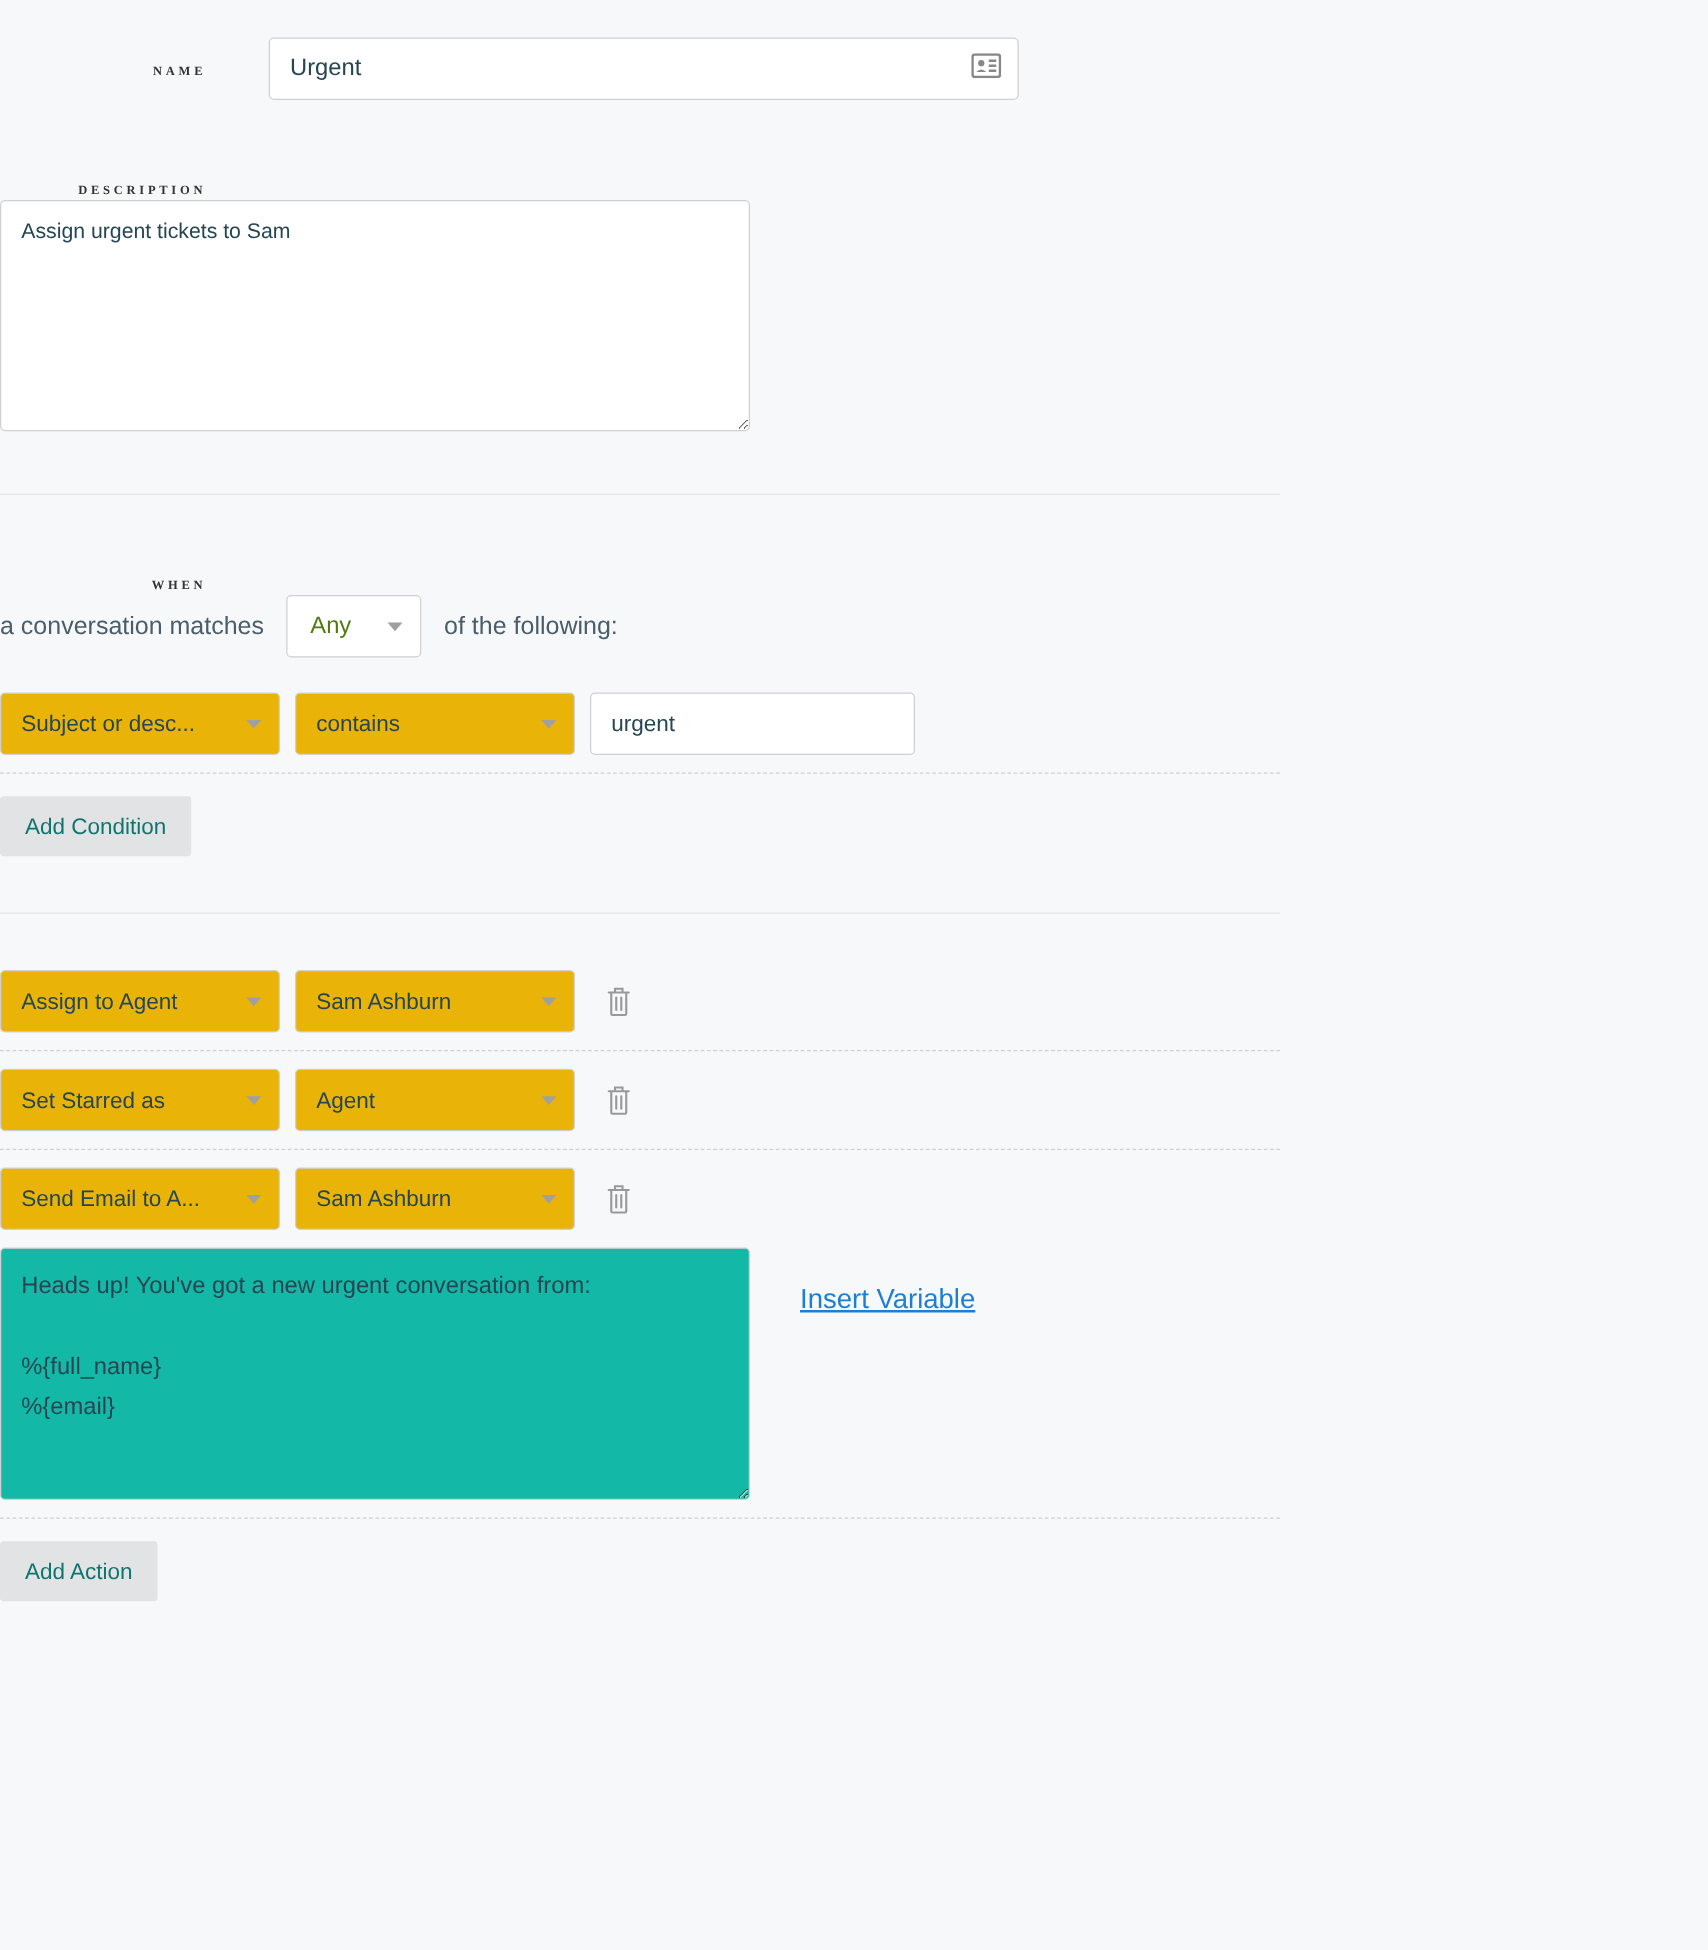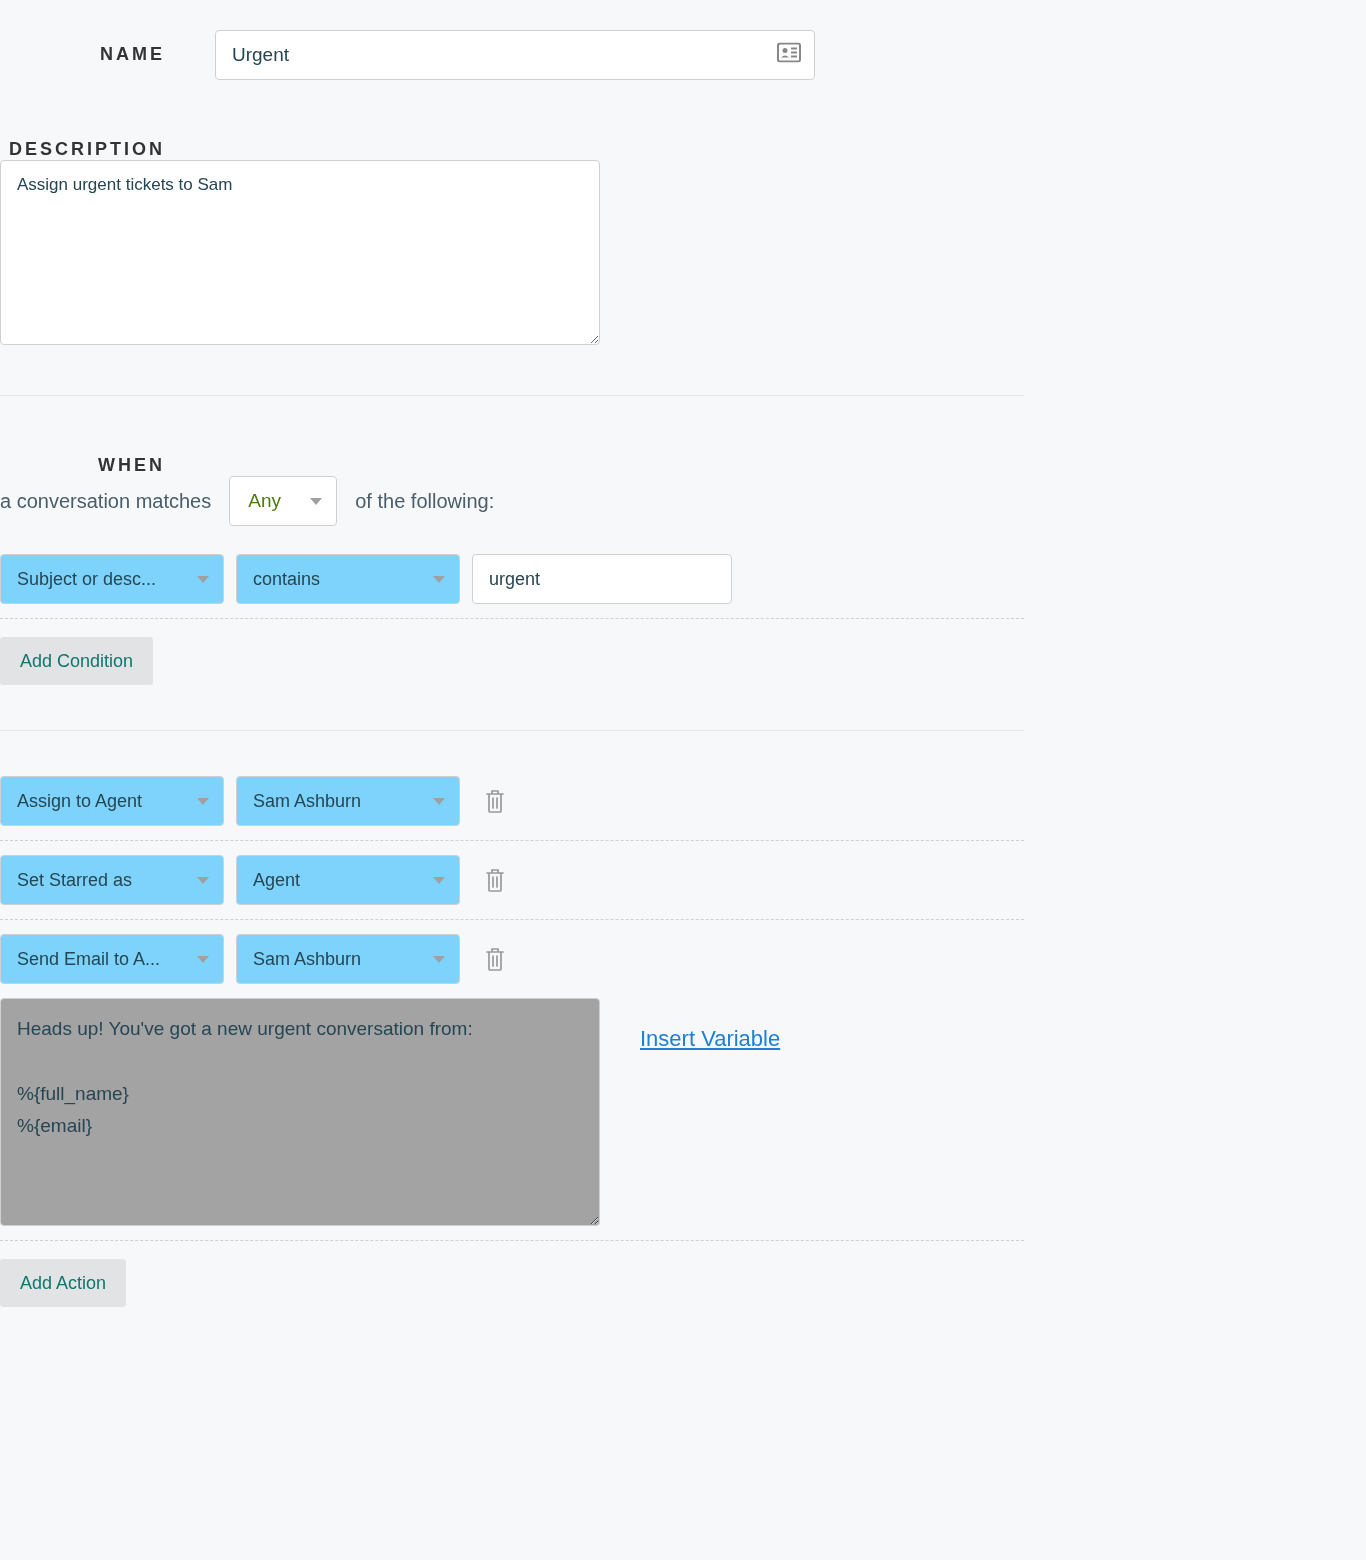--- a/index.html
+++ b/index.html
@@ -27,24 +27,25 @@
       margin-bottom: 45px;
       flex-direction: column;
     }
     .label-col {
       width: 215px;
       text-align: right;
       padding-right: 50px;
       padding-top: 14px;
     }
     .label-text {
-      font-size: 18px;
+      font-size: 10px;
       font-weight: 700;
       letter-spacing: 3px;
       color: #333;
+      font-family: Liberation Serif, serif;
     }
     .content-col {
       flex: 1;
     }
     .input-wrapper {
       position: relative;
       width: 600px;
     }
     .text-input {
       width: 100%;
@@ -116,21 +117,21 @@
     }
     .dropdown {
       display: flex;
       align-items: center;
       justify-content: space-between;
       height: 50px;
       width: 224px;
       border: 1px solid #d0d0d0;
       border-radius: 4px;
       padding: 0 14px 0 16px;
-      background: #7dd3fc;
+      background: #eab308;
       font-size: 18px;
       color: #264653;
       cursor: pointer;
     }
     .dropdown .label {
       overflow: hidden;
       white-space: nowrap;
       text-overflow: ellipsis;
     }
     .value-input {
@@ -162,27 +163,27 @@
       background: none;
       border: none;
       cursor: pointer;
       color: #999;
       padding: 4px;
       margin-left: 8px;
     }
     .trash-btn svg { display: block; }
     .email-textarea {
       width: 600px;
-      height: 228px;
+      height: 202px;
       border: 1px solid #d0d0d0;
       border-radius: 4px;
       padding: 14px 16px;
       font-size: 19px;
       color: #264653;
-      background: #a3a3a3;
+      background: #14b8a6;
       resize: both;
       font-family: inherit;
       line-height: 1.7;
       white-space: pre-wrap;
     }
     .email-row-wrap {
       display: flex;
       align-items: flex-start;
       gap: 40px;
       padding-bottom: 14px;

